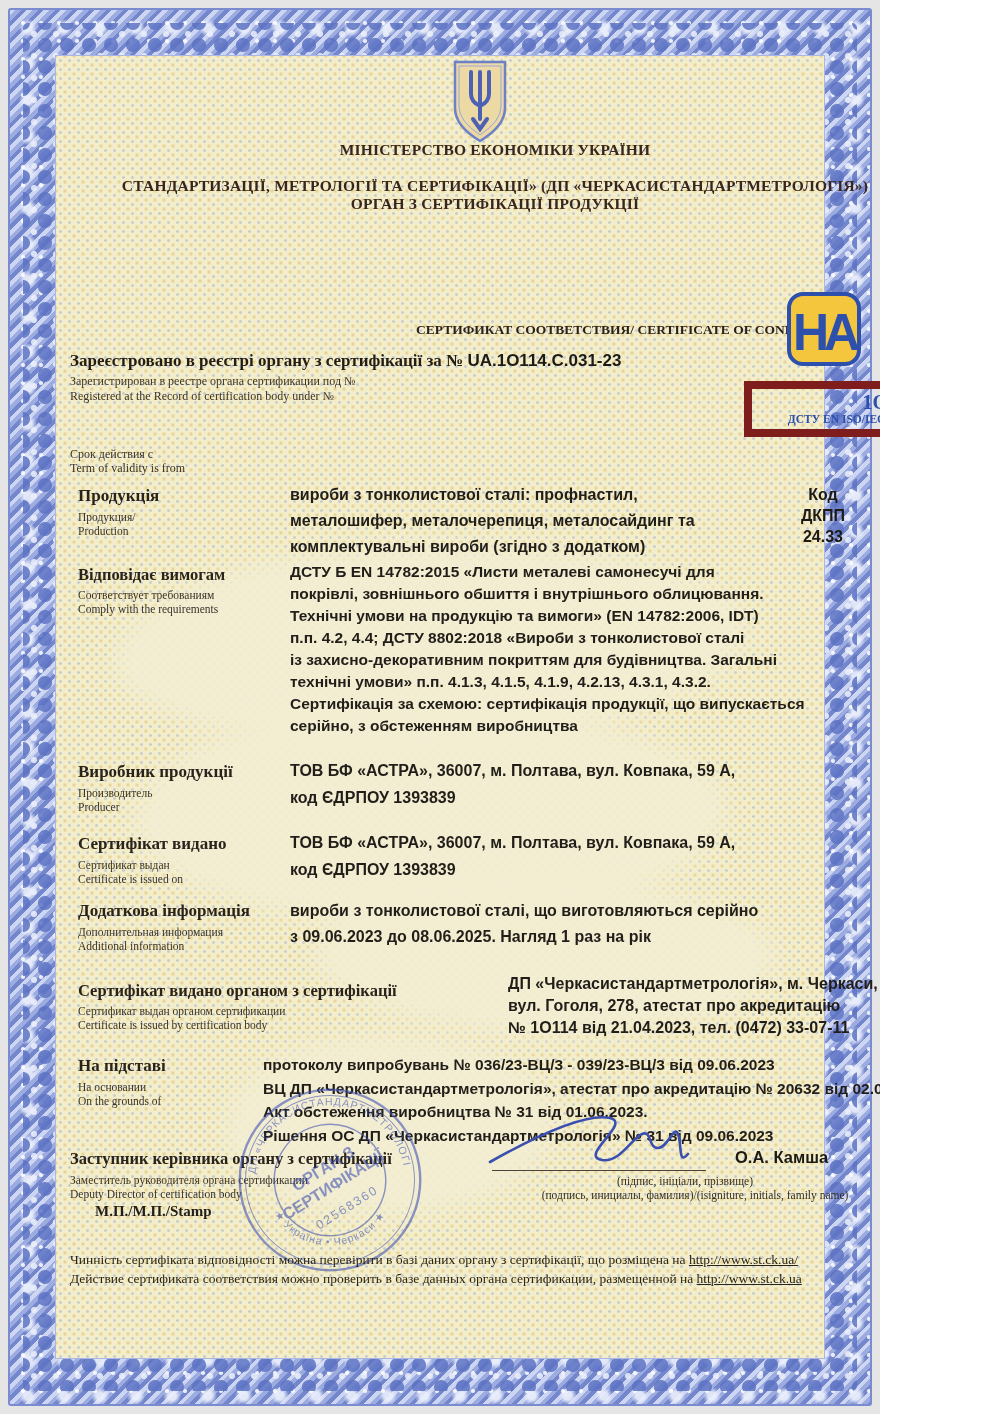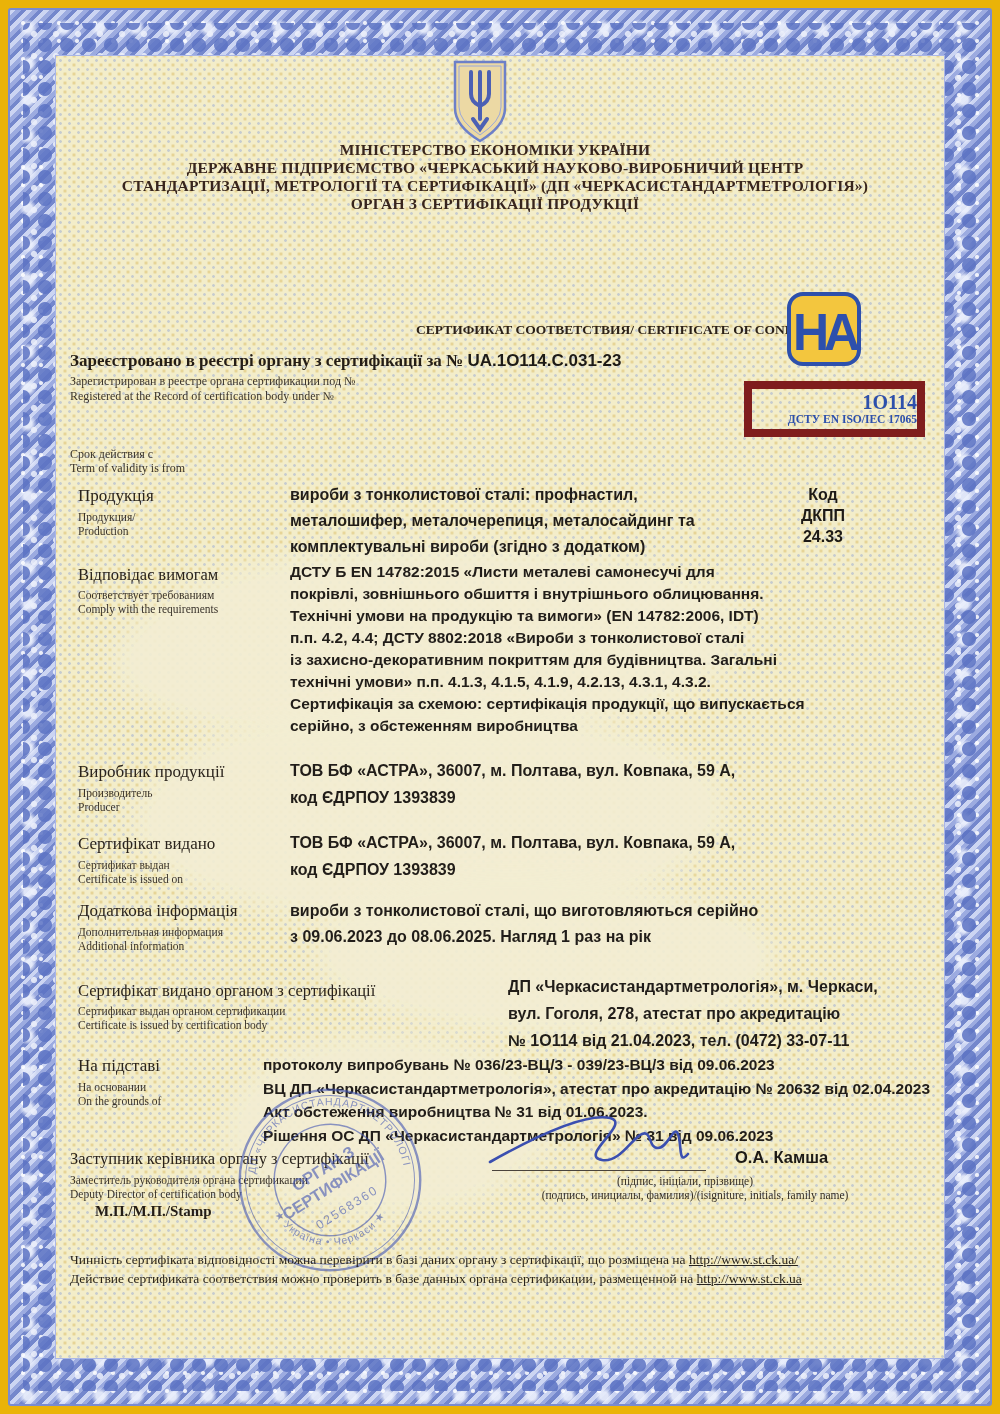--- a/index.html
+++ b/index.html
@@ -1,17 +1,17 @@
 <!DOCTYPE html>
 <html><head>
 <meta charset="utf-8">
 <style>
   html,body{margin:0;padding:0;}
   body{width:1000px;height:1414px;background:#ffffff;font-family:"Liberation Serif",serif;}
-  .doc{position:relative;width:1000px;height:1414px;background:#eab308;overflow:hidden;}
+  .doc{position:relative;width:880px;height:1414px;background:#e5e5e5;overflow:hidden;}
 
   
   .frame{position:absolute;inset:8px;border:2px solid #7a8bd0;border-radius:3px;
     background:
       radial-gradient(circle, rgba(255,255,255,.85) 1.5px, transparent 2.6px) 4px 4px/18px 18px,
       radial-gradient(circle, rgba(236,240,252,.9) 4px, rgba(236,240,252,0) 9px) 0 0/36px 36px,
       repeating-linear-gradient(135deg,#ccd5f2 0 4px,#9cabe0 4px 8px,#7487cc 8px 12px);}
   .frame::before{content:"";position:absolute;inset:13px;border-radius:5px;opacity:.85;
     background:
       radial-gradient(circle, #eef1fb 2.6px, transparent 3.6px) 0 0/22px 22px,
@@ -31,21 +31,21 @@
   .content{position:absolute;inset:0;}
   .abs{position:absolute;}
 
   
   .hdr{font-family:"Liberation Serif",serif;font-weight:bold;color:#38251d;text-align:center;
        font-size:15.5px;line-height:18.5px;letter-spacing:.2px;}
   .title{font-family:"Liberation Serif",serif;font-weight:bold;color:#241b13;
        font-size:34px;letter-spacing:.5px;text-align:center;white-space:nowrap;}
   .subtitle{font-family:"Liberation Serif",serif;font-weight:bold;color:#2c2118;
        font-size:13.5px;text-align:right;white-space:nowrap;}
-  .lbl{font-family:"Liberation Serif",serif;font-weight:normal;color:#2a231c;font-size:17px;white-space:nowrap;}
+  .lbl{font-family:"Liberation Serif",serif;font-weight:bold;color:#2a231c;font-size:17px;white-space:nowrap;}
   .sub{font-family:"Liberation Serif",serif;color:#3a332b;font-size:11.5px;line-height:14px;white-space:nowrap;}
   .val{font-family:"Liberation Sans",sans-serif;font-weight:bold;color:#211d19;font-size:16px;white-space:pre;}
   .serifbold{font-family:"Liberation Serif",serif;font-weight:bold;color:#241d16;}
   .sansbold{font-family:"Liberation Sans",sans-serif;font-weight:bold;color:#1d1a16;}
   .pre{white-space:pre;}
   .cap{font-family:"Liberation Serif",serif;font-size:11.5px;color:#352e26;text-align:center;white-space:nowrap;}
   .foot{font-family:"Liberation Serif",serif;font-size:13.5px;color:#29241d;white-space:nowrap;}
   .url{text-decoration:underline;}
 
   .accbox{border:8px solid #7f1d1d;text-align:right;font-family:"Liberation Serif",serif;
@@ -72,21 +72,20 @@
       <path d="M10 8 H52 V49 Q52 63 31 77 Q10 63 10 49 Z" fill="none" stroke="#9aa8da" stroke-width="1"></path>
       <g stroke="#4c60b4" stroke-width="4" fill="none" stroke-linecap="round">
         <path d="M22 14 v22 q0 8 9 12 q9 -4 9 -12 V14"></path>
         <path d="M31 14 v34"></path>
         <path d="M31 48 v13"></path>
         <path d="M24 61 l7 10 7 -10"></path>
       </g>
     </svg>
 
     <div class="abs hdr" style="left:100px;top:141px;width:790px;">МІНІСТЕРСТВО ЕКОНОМІКИ УКРАЇНИ</div>
-    <div class="abs hdr" style="left:100px;top:159px;width:790px;">ДЕРЖАВНЕ ПІДПРИЄМСТВО «ЧЕРКАСЬКИЙ НАУКОВО-ВИРОБНИЧИЙ ЦЕНТР</div>
     <div class="abs hdr" style="left:70px;top:177px;width:850px;">СТАНДАРТИЗАЦІЇ, МЕТРОЛОГІЇ ТА СЕРТИФІКАЦІЇ» (ДП «ЧЕРКАСИСТАНДАРТМЕТРОЛОГІЯ»)</div>
     <div class="abs hdr" style="left:100px;top:195px;width:790px;">ОРГАН З СЕРТИФІКАЦІЇ ПРОДУКЦІЇ</div>
 
     <div class="abs subtitle" style="left:130px;top:322px;width:720px;">СЕРТИФИКАТ СООТВЕТСТВИЯ/ CERTIFICATE OF CONFORMITY</div>
 
     <svg class="abs" style="left:786px;top:291px;" width="76" height="76" viewBox="0 0 76 76">
       <rect x="3" y="3" width="70" height="70" rx="14" fill="#f3c63e" stroke="#2d50ac" stroke-width="4"></rect>
       <text x="38" y="58" text-anchor="middle" font-family="Liberation Sans, sans-serif" font-size="50" font-weight="bold" fill="#2d50ac" letter-spacing="-5" transform="scale(1,1.02)">НА</text>
     </svg>
     <div class="abs accbox" style="left:744px;top:381px;width:156px;height:40px;">
@@ -141,21 +140,21 @@
 
     <div class="abs lbl" style="left:78px;top:901px;">Додаткова інформація</div>
     <div class="abs sub" style="left:78px;top:925px;">Дополнительная информация</div>
     <div class="abs sub" style="left:78px;top:939px;">Additional information</div>
     <div class="abs val" style="left:290px;top:898px;line-height:26px;">вироби з тонколистової сталі, що виготовляються серійно
 з 09.06.2023 до 08.06.2025. Нагляд 1 раз на рік</div>
 
     <div class="abs lbl" style="left:78px;top:981px;font-size:16.5px;">Сертифікат видано органом з сертифікації</div>
     <div class="abs sub" style="left:78px;top:1004px;">Сертификат выдан органом сертификации</div>
     <div class="abs sub" style="left:78px;top:1018px;">Certificate is issued by certification body</div>
-    <div class="abs val" style="left:508px;top:973px;line-height:27px;">ДП «Черкасистандартметрологія», м. Черкаси,
+    <div class="abs val" style="left:508px;top:973px;line-height:22px;">ДП «Черкасистандартметрологія», м. Черкаси,
 вул. Гоголя, 278, атестат про акредитацію
 № 1О114 від 21.04.2023, тел. (0472) 33-07-11</div>
 
     <div class="abs lbl" style="left:78px;top:1056px;">На підставі</div>
     <div class="abs sub" style="left:78px;top:1080px;">На основании</div>
     <div class="abs sub" style="left:78px;top:1094px;">On the grounds of</div>
     <div class="abs val" style="left:263px;top:1053px;font-size:15.5px;line-height:23.5px;">протоколу випробувань № 036/23-ВЦ/3 - 039/23-ВЦ/3 від 09.06.2023
 ВЦ ДП «Черкасистандартметрологія», атестат про акредитацію № 20632 від 02.04.2023
 Акт обстеження виробництва № 31 від 01.06.2023.
 Рішення ОС ДП «Черкасистандартметрологія» № 31 від 09.06.2023</div>

